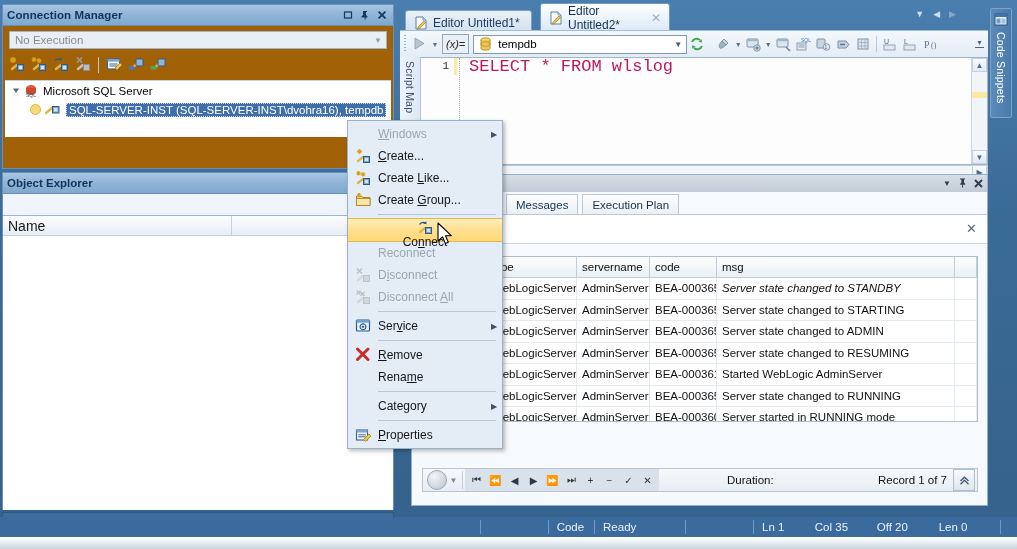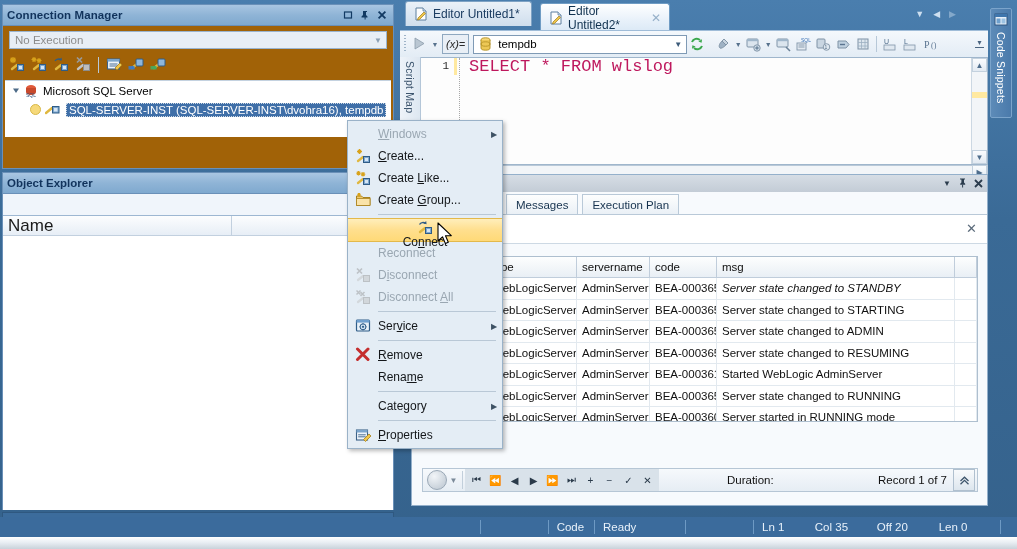--- a/index.html
+++ b/index.html
@@ -46,32 +46,32 @@
     background:#f2f6fb;border:1px solid #6a90b8;box-sizing:border-box;}
   #obj-title{height:20px;
     background:linear-gradient(180deg,#a9c6e2 0%,#8fb4d6 50%,#7fa9cf 100%);
     border-bottom:1px solid #6a90b8;display:flex;align-items:center;padding:0 4px;}
   #obj-title .t{font-weight:bold;font-size:11.5px;color:#11335c;flex:1;}
   #obj-sub{height:21px;background:#f0f5fb;border-bottom:1px solid #9db7d2;}
   #obj-grid-head{height:19px;display:flex;
     background:linear-gradient(180deg,#fcfdfe 0%,#e7eef6 100%);
     border-bottom:1px solid #c2d0df;}
   #obj-grid-head .c{border-right:1px solid #c2d0df;padding-left:5px;display:flex;align-items:center;
-    font-size:17px;color:#1a1a1a;box-sizing:border-box;}
+    font-size:14px;color:#1a1a1a;box-sizing:border-box;}
   #obj-body{background:#fff;height:274px;}
 
   
   #left-strip{left:2px;top:512px;width:392px;height:22px;background:#3c6c9c;border:1px solid #2f5880;box-sizing:border-box;}
 
   
   #editor-region{left:400px;top:0px;width:588px;height:516px;}
 
   
   #tabstrip{position:absolute;left:0;top:0;width:588px;height:28px;}
-  .etab{position:absolute;top:1px;height:25px;display:flex;align-items:center;padding:0 8px;
+  .etab{position:absolute;top:10px;height:25px;display:flex;align-items:center;padding:0 8px;
     box-sizing:border-box;font-size:12px;border:1px solid #7ea2c4;border-bottom:none;
     border-radius:3px 3px 0 0;}
   .etab.inactive{background:linear-gradient(180deg,#eaf1f8 0%,#cfdeed 100%);color:#1b3c61;}
   .etab.active{background:linear-gradient(180deg,#ffffff 0%,#e8f1fa 60%,#dbe9f6 100%);color:#10314f;height:28px;top:3px;border-color:#6f9cc4;}
   .etab .ico{margin-right:5px;display:flex;}
   .tabclose{margin-left:8px;color:#96b0c9;font-size:12px;}
   #tab-navs{position:absolute;right:32px;top:9px;display:flex;align-items:center;gap:9px;color:#cddff0;}
 
   
   #ed-toolbar{position:absolute;left:0;top:30px;width:588px;height:26px;

